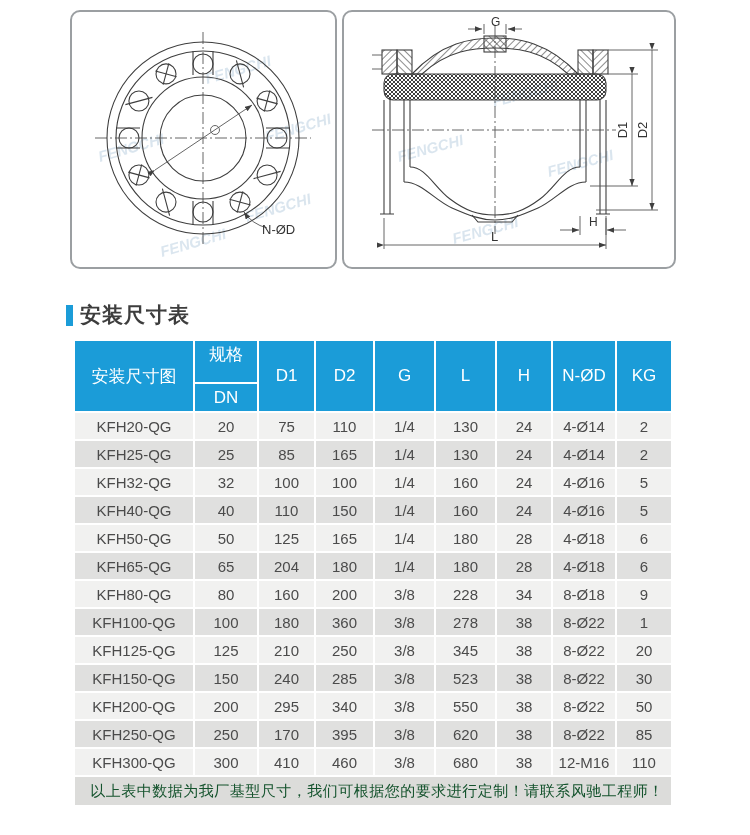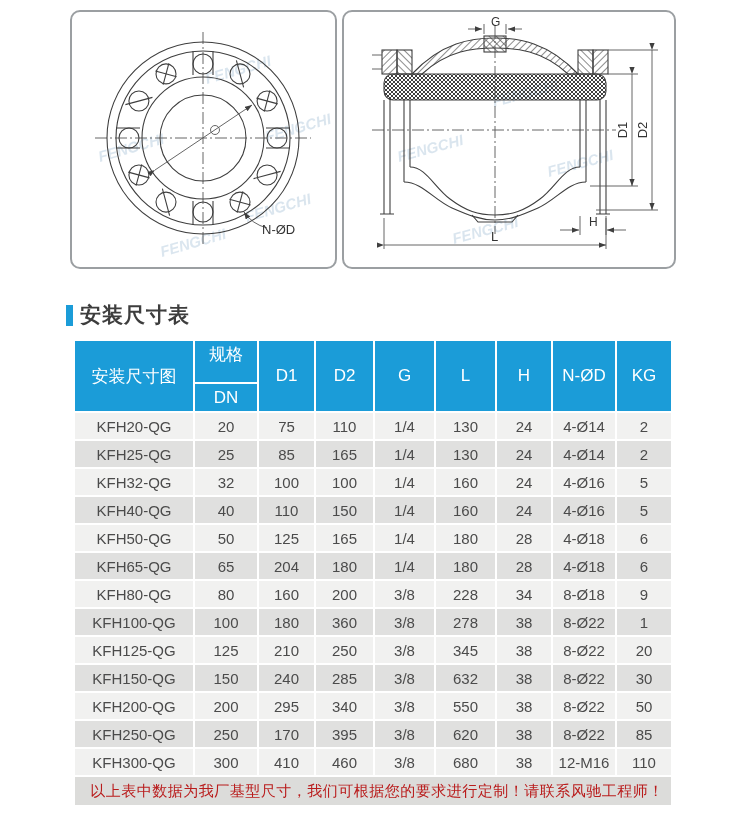--- a/index.html
+++ b/index.html
@@ -32,21 +32,21 @@
   .dim-table { margin: 10px 0 0 73px; width: 600px; border-collapse: separate;
     border-spacing: 2px; table-layout: fixed; background: #fff; }
   .dim-table th { background: #1b9cd8; color: #ffffff; font-weight: normal;
     font-size: 17px; height: 56px; text-align: center; vertical-align: middle; }
   .dim-table th.spec-th { padding: 0; }
   .spec-top { height: 43px; line-height: 27px; border-bottom: 2px solid #ffffff; }
   .spec-bottom { height: 27px; line-height: 27px; border-radius: 8px; }
   .dim-table td { background: #f1f1f0; color: #4b4b4b; font-size: 15px;
     text-align: center; height: 26px; vertical-align: middle; }
   .dim-table tbody tr:nth-child(even) td { background: #e0e0df; }
-  .dim-table tfoot td { background: #dcdcda; color: #b91c1c; font-size: 15px;
+  .dim-table tfoot td { background: #dcdcda; color: #14532d; font-size: 15px;
     height: 28px; letter-spacing: 0.5px; padding-left: 8px; }
 </style>
 </head>
 <body>
 
 <div class="page">
 
 
   <div class="drawings-row">
 
@@ -341,21 +341,21 @@
     <td>38</td>
     <td>8-Ø22</td>
     <td>20</td>
   </tr>
         <tr>
     <td>KFH150-QG</td>
     <td>150</td>
     <td>240</td>
     <td>285</td>
     <td>3/8</td>
-    <td>632</td>
+    <td>523</td>
     <td>38</td>
     <td>8-Ø22</td>
     <td>30</td>
   </tr>
         <tr>
     <td>KFH200-QG</td>
     <td>200</td>
     <td>295</td>
     <td>340</td>
     <td>3/8</td>

